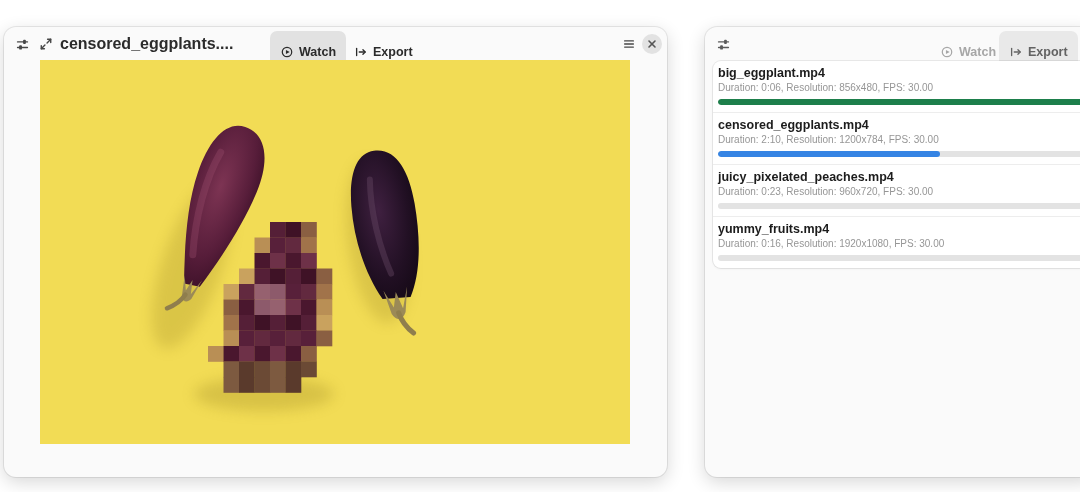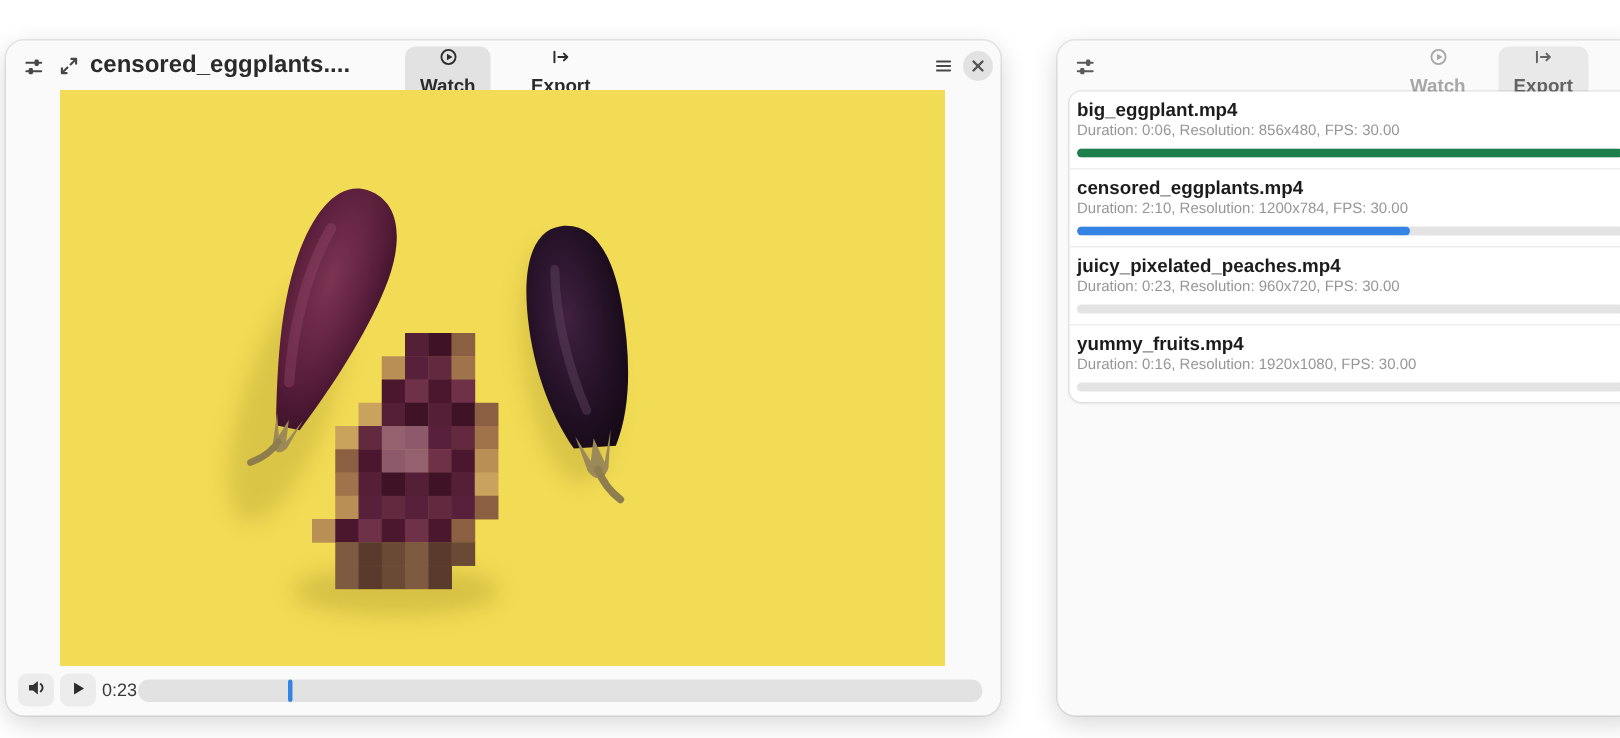--- a/index.html
+++ b/index.html
@@ -15,21 +15,21 @@
   .titlebar { position:absolute; top:0; left:0; right:0; height:33px; }
   .tb-btn { position:absolute; top:5px; width:24px; height:24px; border:none; background:transparent;
     border-radius:6px; display:flex; align-items:center; justify-content:center; cursor:pointer; }
   .tb-btn svg { display:block; }
 
   .title { position:absolute; left:56px; top:0; height:33px; line-height:33px;
     font-size:16px; font-weight:bold; color:#2b2b2b; white-space:nowrap; }
 
   .pill-btn { position:absolute; top:4px; height:41px; border:none; border-radius:7px;
     display:flex; align-items:center; gap:5px; padding:0 10px; font-size:12.5px; font-weight:bold;
-    font-family:inherit; cursor:pointer; white-space:nowrap;flex-direction:column; }
+    font-family:inherit; cursor:pointer; white-space:nowrap; }
   .pill-btn svg { display:block; flex:0 0 auto; }
 
   .w-watch { left:266px; background:#e2e2e2; color:#2b2b2b; }
   .w-export { left:340px; background:transparent; color:#2b2b2b; }
   .q-watch { left:225px; background:transparent; color:#a7a7a7; }
   .q-export { left:294px; background:#e9e9e9; color:#636363; }
 
   .menu-btn { left:613px; }
   .close-btn { position:absolute; left:638px; top:7px; width:20px; height:20px; border:none;
     border-radius:50%; background:#e2e2e2; display:flex; align-items:center; justify-content:center; cursor:pointer; }
@@ -227,37 +227,20 @@
             <rect x="261.0" y="301.5" width="15.8" height="15.8" fill="#6b4a35"></rect>
             <rect x="183.5" y="317.0" width="15.8" height="15.8" fill="#7d5a40"></rect>
             <rect x="199.0" y="317.0" width="15.8" height="15.8" fill="#5a3a2c"></rect>
             <rect x="214.5" y="317.0" width="15.8" height="15.8" fill="#6b4a35"></rect>
             <rect x="230.0" y="317.0" width="15.8" height="15.8" fill="#7d5a40"></rect>
             <rect x="245.5" y="317.0" width="15.8" height="15.8" fill="#5a3a2c"></rect>
           </g>
       </svg>
     </div>
 
-    <div class="controls">
-      <button class="ctl-btn ctl-volume">
-        <span><svg width="15" height="15" viewBox="0 0 16 16">
-          <path d="M2.5,6 H5.3 L8.8,3.2 V12.8 L5.3,10 H2.5 Z" fill="#333333"></path>
-          <path d="M10.8,5.4 C12.6,6.8 12.6,9.2 10.8,10.6" stroke="#333333" stroke-width="1.4" fill="none" stroke-linecap="round"></path>
-        </svg></span>
-      </button>
-      <button class="ctl-btn ctl-play">
-        <span><svg width="14" height="14" viewBox="0 0 16 16">
-          <polygon points="5,3.4 12.6,8 5,12.6" fill="#2b2b2b"></polygon>
-        </svg></span>
-      </button>
-      <div class="ctl-time">0:23</div>
-      <div class="seekbar">
-        <div class="playhead" style="left: calc(18% - 1px);"></div>
-      </div>
-    </div>
   </div>
 
   <div class="window window--queue">
 
     <div class="titlebar">
       <button class="tb-btn" style="left:6px">
         <span>
             <svg width="15" height="15" viewBox="0 0 16 16">
           <rect x="2" y="4.4" width="12" height="1.5" rx="0.7" fill="#5a5a5a"></rect>
           <rect x="8.6" y="2.9" width="3" height="4.5" rx="1" fill="#5a5a5a"></rect>

